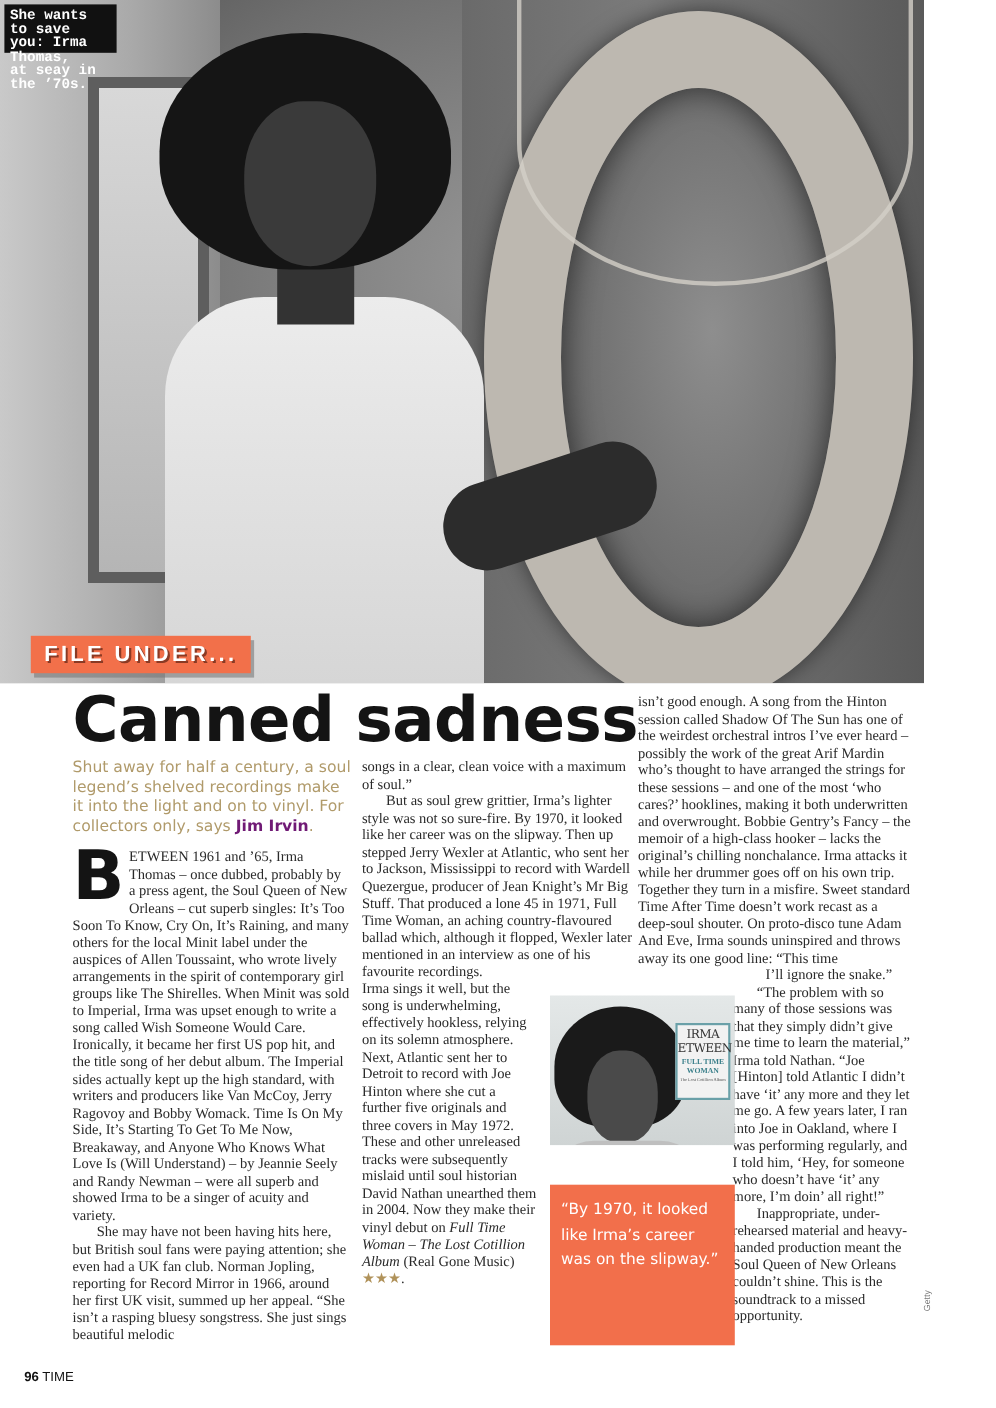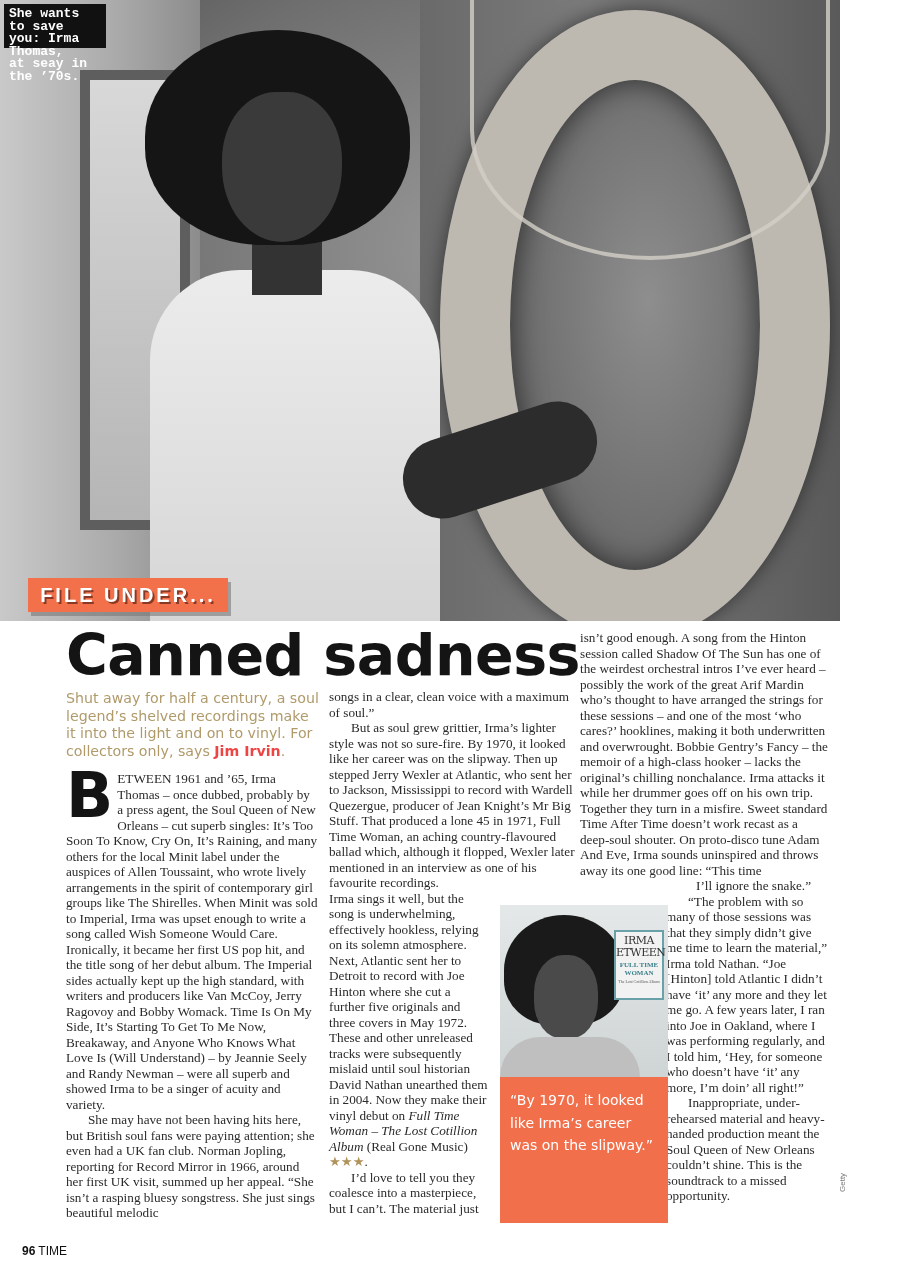--- a/index.html
+++ b/index.html
@@ -43,41 +43,41 @@
     display: flex; align-items: center; justify-content: center; }
   .file-under span { color: #ffffff; font-family: "Liberation Sans", sans-serif; font-weight: bold;
     font-size: 20px; letter-spacing: 3px; text-shadow: 2px 2px 0 #8a3a24; }
 
   
   .headline { position: absolute; left: 66px; top: 620px; font-family: "DejaVu Sans", sans-serif;
     font-weight: bold; font-size: 57px; color: #141414; letter-spacing: -0.5px; line-height: 70px; }
 
   .standfirst { position: absolute; left: 66px; top: 690px; width: 256px;
     font-family: "DejaVu Sans", sans-serif; font-size: 14.2px; line-height: 17.5px; color: #b09a6a; }
-  .standfirst .byline { font-weight: bold; color: #ef4444; text-align: center; }
+  .standfirst .byline { font-weight: bold; color: #701a75; text-align: center; }
 
   
   .col { position: absolute; font-size: 13.2px; line-height: 15.5px; color: #2a2a2a; }
   .col p { text-align: left; }
   .col p.indent { text-indent: 22px; }
   .col1 { left: 66px; top: 771px; width: 252px; }
   .col2 { left: 329px; top: 689px; width: 248px; }
   .col3 { left: 580px; top: 630px; width: 248px; }
 
   .dropcap { float: left; font-family: "DejaVu Sans", sans-serif; font-weight: bold;
     font-size: 62px; line-height: 48px; margin: 1px 4px 0 0; color: #141414; }
   .stars { color: #b0925a; }
 
   
   .col2 .narrow { width: 160px; }
   .col3 .narrow { margin-left: 86px; width: 162px; }
 
   
   .inset { position: absolute; left: 500px; top: 905px; width: 168px; height: 318px; }
-  .album { position: absolute; left: 0; top: 0; width: 168px; height: 172px;
+  .album { position: absolute; left: 0; top: 0; width: 168px; height: 136px;
     background: linear-gradient(180deg,#e4e8e8,#cfd4d4); overflow: hidden; }
   .album .hair { position: absolute; left: 4px; top: 10px; width: 120px; height: 110px;
     border-radius: 50% 50% 40% 40%; background: #1a1a1a; }
   .album .face { position: absolute; left: 34px; top: 50px; width: 64px; height: 84px;
     border-radius: 45%; background: #4a4a4a; }
   .album .shoulders { position: absolute; left: 0; top: 132px; width: 140px; height: 50px;
     border-radius: 40px 40px 0 0; background: #bfbfbf; }
   .album .label { position: absolute; left: 114px; top: 25px; width: 50px; height: 70px;
     background: #f2f2f2; border: 2px solid #6aa0a8; text-align: center; padding-top: 3px; }
   .album .label .a-name { display: block; font-family: "DejaVu Serif", serif; font-size: 11px;
@@ -135,21 +135,20 @@
   </p>
   <p class="indent">She may have not been having hits here, but British soul fans were paying attention; she even had a UK fan club. Norman Jopling, reporting for Record Mirror in 1966, around her first UK visit, summed up her appeal. “She isn’t a rasping bluesy songstress. She just sings beautiful melodic</p>
 </div>
 
 <div class="col col2">
   <p>songs in a clear, clean voice with a maximum of soul.”</p>
   <p class="indent">But as soul grew grittier, Irma’s lighter style was not so sure-fire. By 1970, it looked like her career was on the slipway. Then up stepped Jerry Wexler at Atlantic, who sent her to Jackson, Mississippi to record with Wardell Quezergue, producer of Jean Knight’s Mr Big Stuff. That produced a lone 45 in 1971, Full Time Woman, an aching country-flavoured ballad which, although it flopped, Wexler later mentioned in an interview as one of his favourite recordings.</p>
   <p class="narrow">
     <span>Irma sings it well, but the song is underwhelming, effectively hookless, relying on its solemn atmosphere. Next, Atlantic sent her to Detroit to record with Joe Hinton where she cut a further five originals and three covers in May 1972. These and other unreleased tracks were subsequently mislaid until soul historian David Nathan unearthed them in 2004. Now they make their vinyl debut on </span><em>Full Time Woman – The Lost Cotillion Album</em><span> (Real Gone Music) </span><span class="stars">★★★</span><span>.</span>
   </p>
-  <p class="indent narrow">I’d love to tell you they coalesce into a masterpiece, but I can’t. The material just</p>
 </div>
 
 <div class="col col3">
   <p>isn’t good enough. A song from the Hinton session called Shadow Of The Sun has one of the weirdest orchestral intros I’ve ever heard – possibly the work of the great Arif Mardin who’s thought to have arranged the strings for these sessions – and one of the most ‘who cares?’ hooklines, making it both underwritten and overwrought. Bobbie Gentry’s Fancy – the memoir of a high-class hooker – lacks the original’s chilling nonchalance. Irma attacks it while her drummer goes off on his own trip. Together they turn in a misfire. Sweet standard Time After Time doesn’t work recast as a deep-soul shouter. On proto-disco tune Adam And Eve, Irma sounds uninspired and throws away its one good line: “This time</p>
   <p class="narrow" style="text-indent:30px">I’ll ignore the snake.”</p>
   <p class="indent narrow">“The problem with so many of those sessions was that they simply didn’t give me time to learn the material,” Irma told Nathan. “Joe [Hinton] told Atlantic I didn’t have ‘it’ any more and they let me go. A few years later, I ran into Joe in Oakland, where I was performing regularly, and I told him, ‘Hey, for someone who doesn’t have ‘it’ any more, I’m doin’ all right!”</p>
   <p class="indent narrow">Inappropriate, under-rehearsed material and heavy-handed production meant the Soul Queen of New Orleans couldn’t shine. This is the soundtrack to a missed opportunity.</p>
 </div>
 
 <div class="inset">

